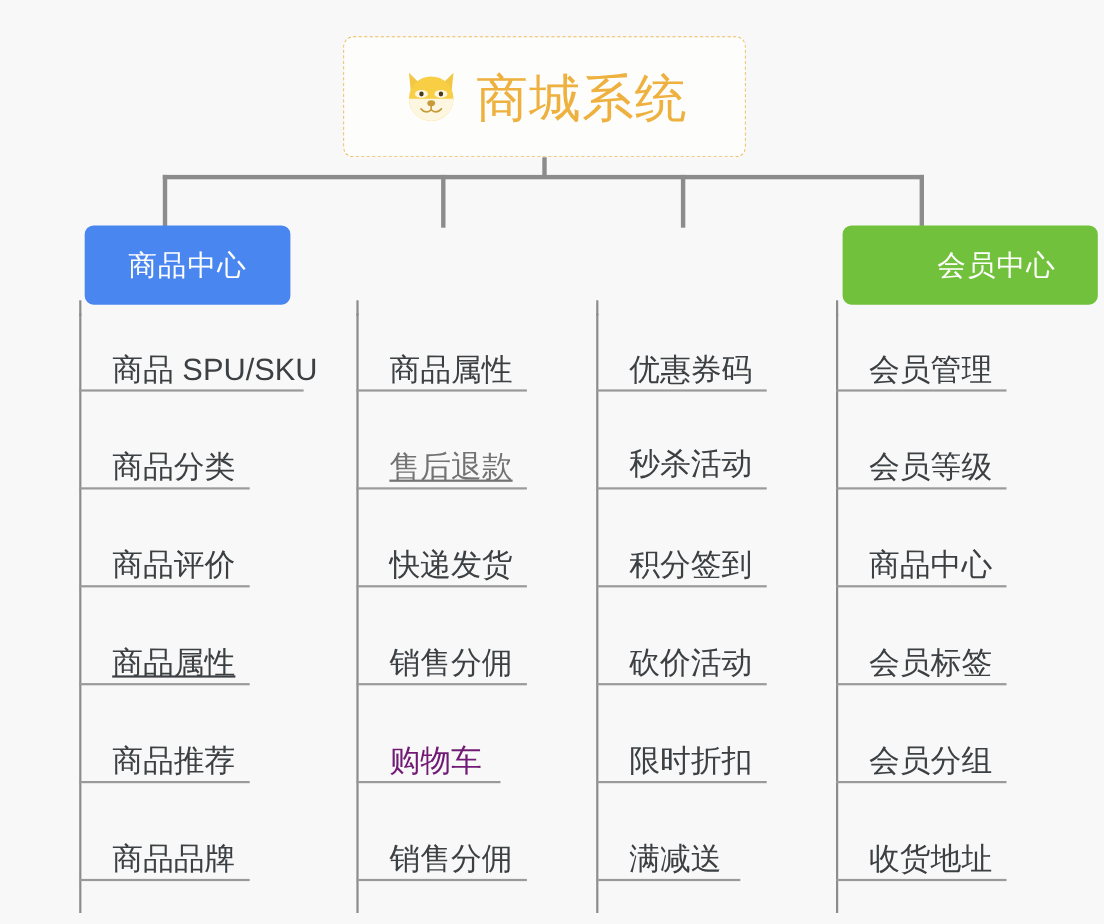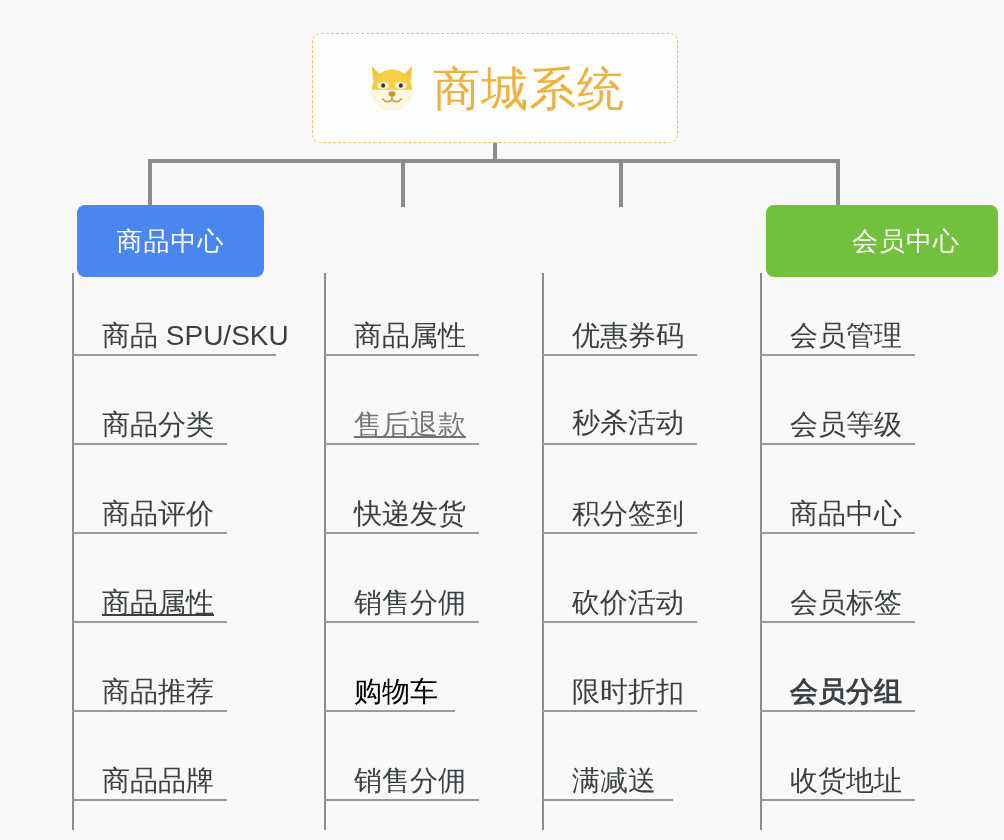--- a/index.html
+++ b/index.html
@@ -193,21 +193,21 @@
     <div class="leaf-item" style="top:249px;">
       <div class="leaf-rule" style="width: 155px; background: rgb(154, 154, 154);"></div>
       <div class="leaf-label" style="color: rgb(60, 64, 67);">快递发货</div>
     </div>
     <div class="leaf-item" style="top:338px;">
       <div class="leaf-rule" style="width: 155px; background: rgb(154, 154, 154);"></div>
       <div class="leaf-label" style="color: rgb(60, 64, 67);">销售分佣</div>
     </div>
     <div class="leaf-item" style="top:427px;">
       <div class="leaf-rule" style="width: 131px; background: rgb(154, 154, 154);"></div>
-      <div class="leaf-label" style="color: #000000;">购物车</div>
+      <div class="leaf-label" style="color: #701a75;">购物车</div>
     </div>
     <div class="leaf-item" style="top:516px;">
       <div class="leaf-rule" style="width: 155px; background: rgb(154, 154, 154);"></div>
       <div class="leaf-label" style="color: rgb(60, 64, 67);">销售分佣</div>
     </div>
   </div>
 
   <div class="leaf-col" style="left:542px;">
     <div class="spine" style="background: rgb(140, 140, 140);"></div>
     <div class="leaf-item" style="top:71px;">
@@ -249,21 +249,21 @@
     <div class="leaf-item" style="top:249px;">
       <div class="leaf-rule" style="width: 155px; background: rgb(154, 154, 154);"></div>
       <div class="leaf-label" style="color: rgb(60, 64, 67);">商品中心</div>
     </div>
     <div class="leaf-item" style="top:338px;">
       <div class="leaf-rule" style="width: 155px; background: rgb(154, 154, 154);"></div>
       <div class="leaf-label" style="color: rgb(60, 64, 67);">会员标签</div>
     </div>
     <div class="leaf-item" style="top:427px;">
       <div class="leaf-rule" style="width: 155px; background: rgb(154, 154, 154);"></div>
-      <div class="leaf-label" style="color: rgb(60, 64, 67); font-weight: bold;">会员分组</div>
+      <div class="leaf-label" style="color: rgb(60, 64, 67);">会员分组</div>
     </div>
     <div class="leaf-item" style="top:516px;">
       <div class="leaf-rule" style="width: 155px; background: rgb(154, 154, 154);"></div>
       <div class="leaf-label" style="color: rgb(60, 64, 67);">收货地址</div>
     </div>
   </div>
 
 </div>
 
 </body></html>

